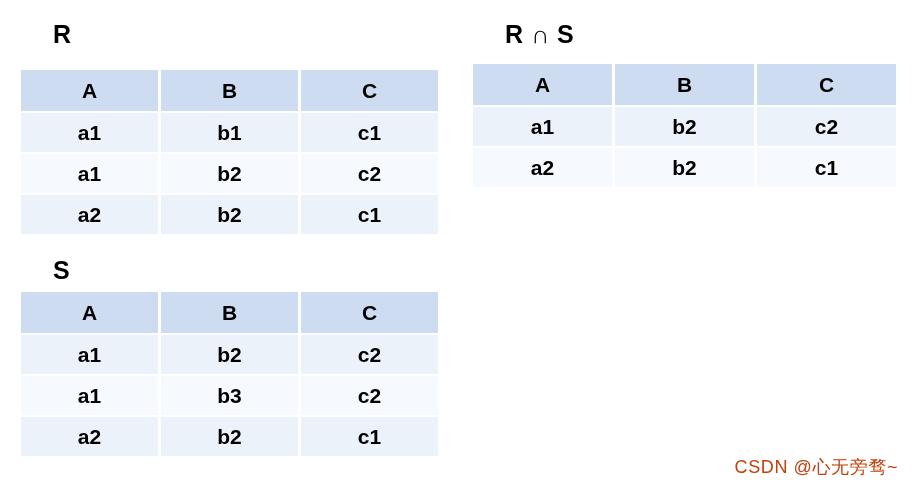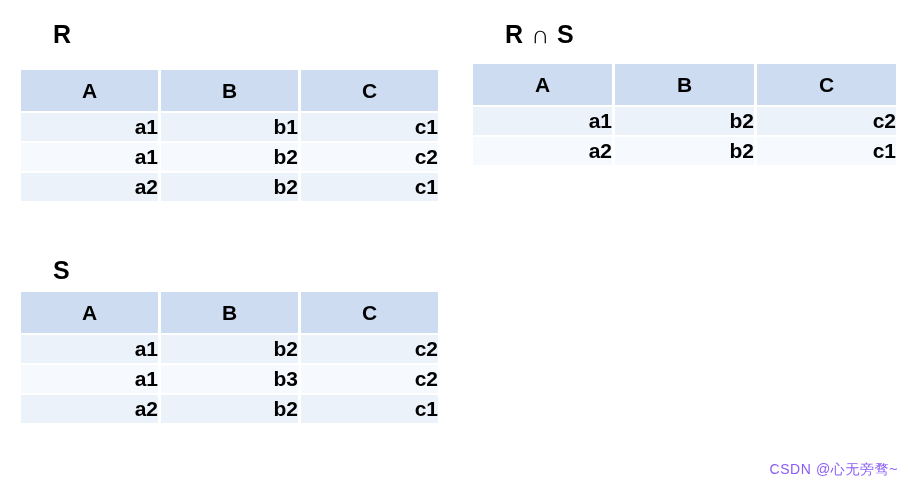--- a/index.html
+++ b/index.html
@@ -51,23 +51,22 @@
     color: #000000;
   }
 
   .rel-table th {
     background: #cddcf0;
     height: 41px;
     font-size: 21px;
   }
 
   .rel-table td {
-    height: 28px;
+    height: 39px;
     font-size: 21px;
-    text-align: right;
   }
 
   .rel-table tbody tr.band-a td { background: #ecf2fa; }
   .rel-table tbody tr.band-b td { background: #f6f9fd; }
 
   
   #relation-R { left: 53px; top: 22px; }
   #relation-R .relation-label { margin-bottom: 21px; }
   #relation-R .rel-table { margin-left: -35px; }
   #relation-R .col-a { width: 137px; }
@@ -88,22 +87,22 @@
   #relation-RS .rel-table { margin-left: -35px; }
   #relation-RS .col-a { width: 139px; }
   #relation-RS .col-b { width: 139px; }
   #relation-RS .col-c { width: 139px; }
 
   
   .watermark {
     position: absolute;
     right: 23px;
     bottom: 11px;
-    font-size: 14px;
-    color: #8b5cf6;
+    font-size: 18px;
+    color: #c2410c;
     letter-spacing: 0.6px;
     white-space: pre;
     font-family: "Liberation Sans", sans-serif;
   }
 </style>
 </head>
 <body>
 
 <div class="canvas">
 

